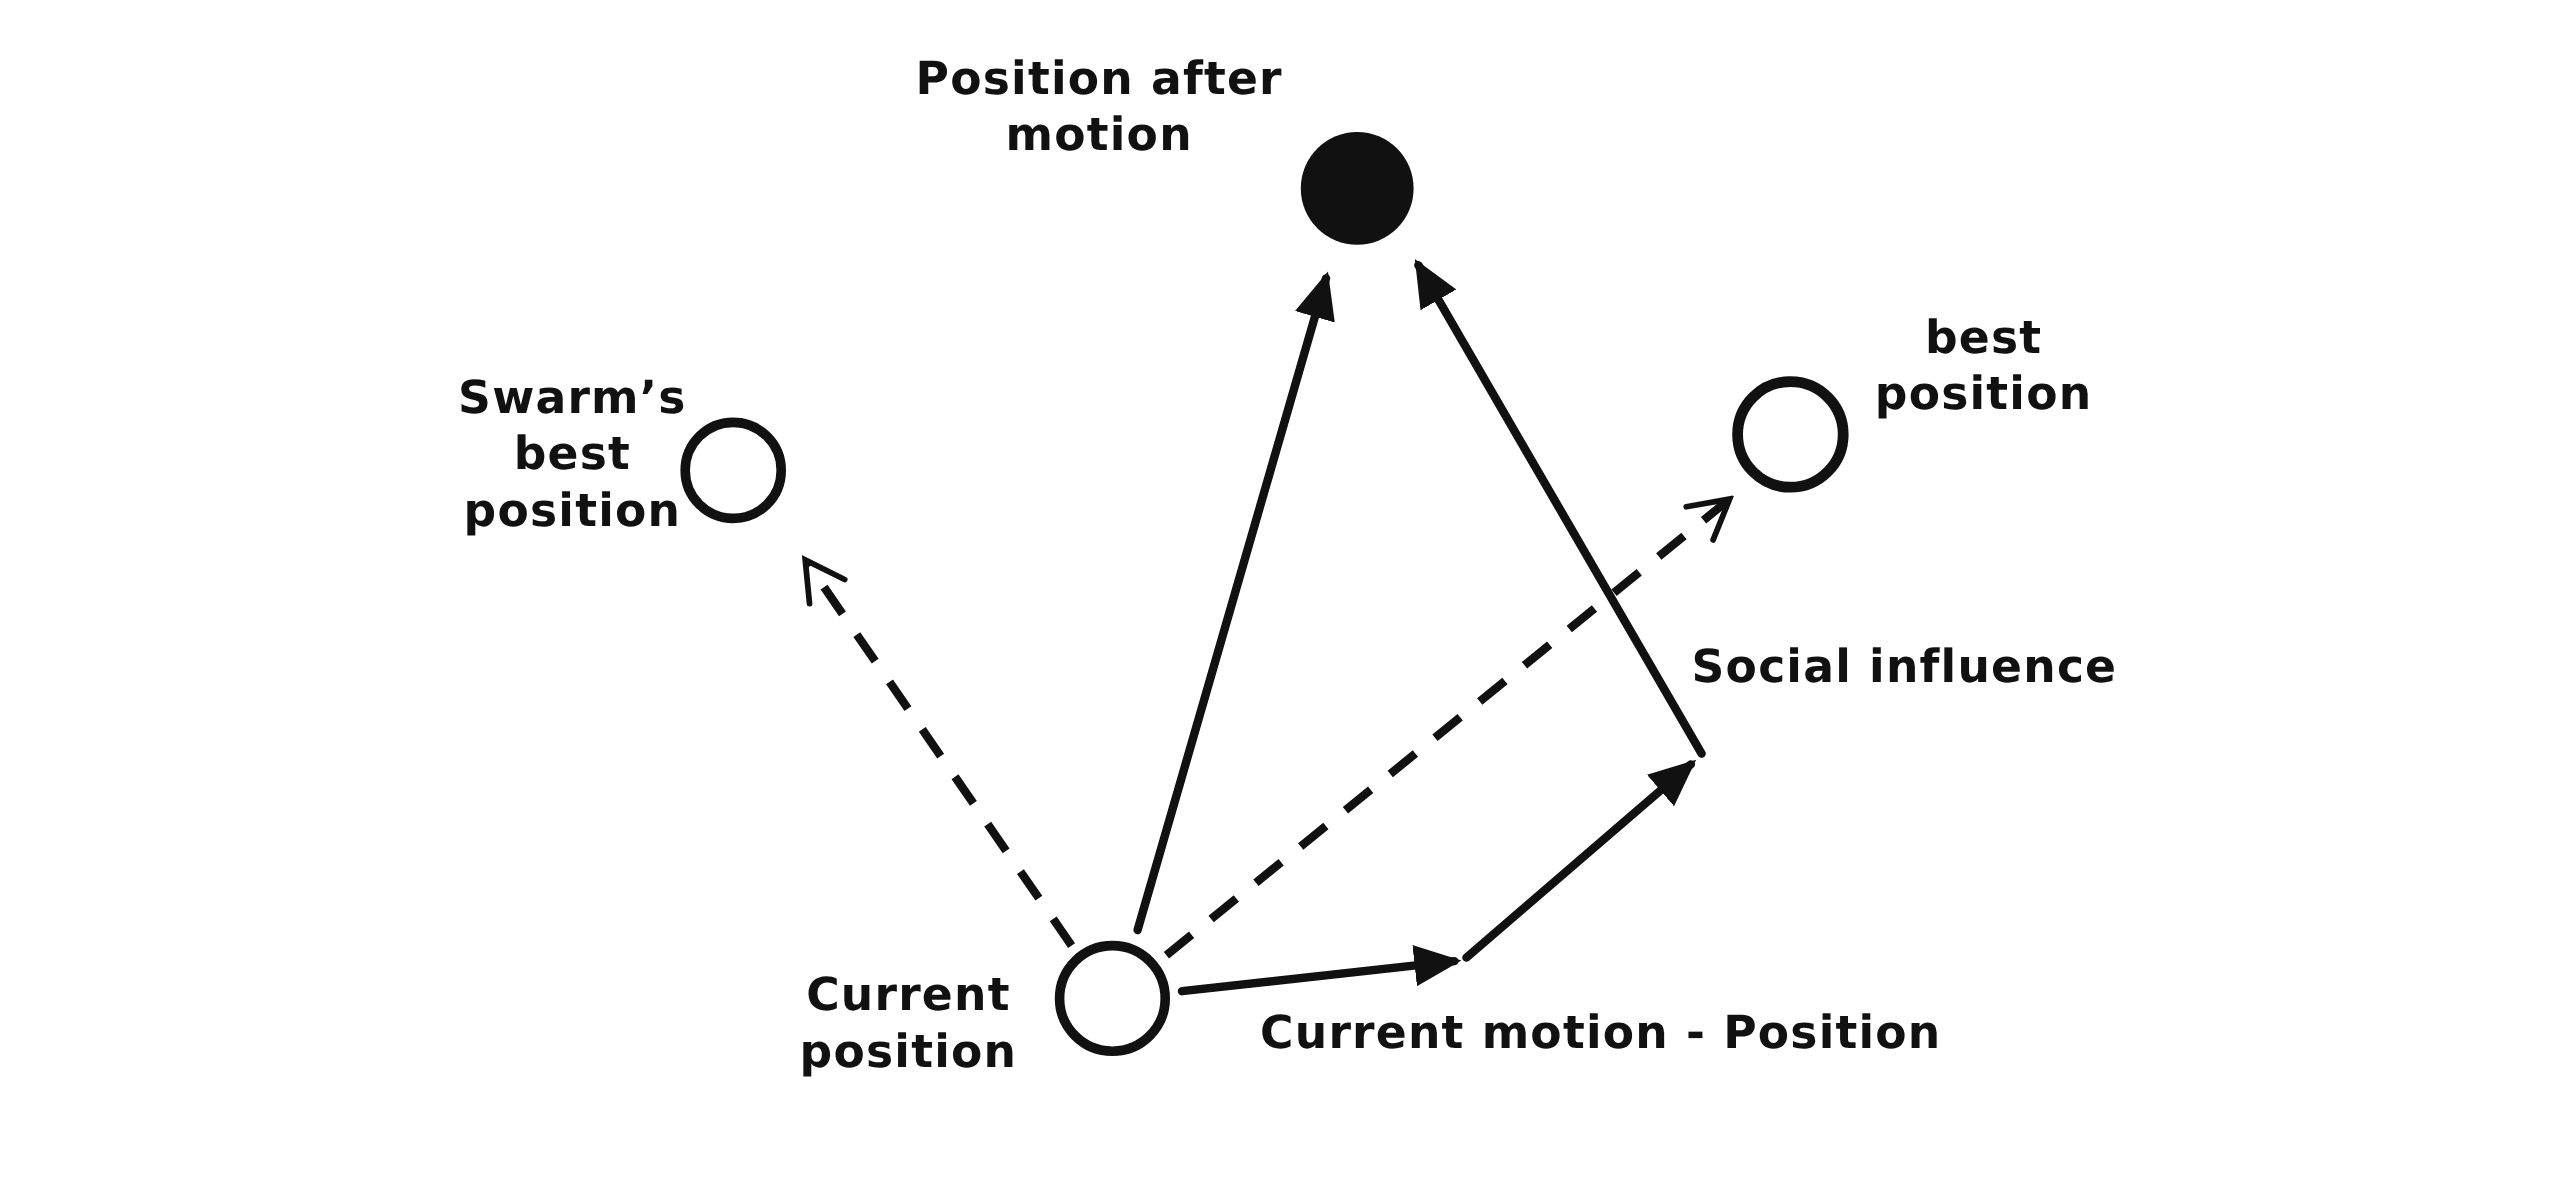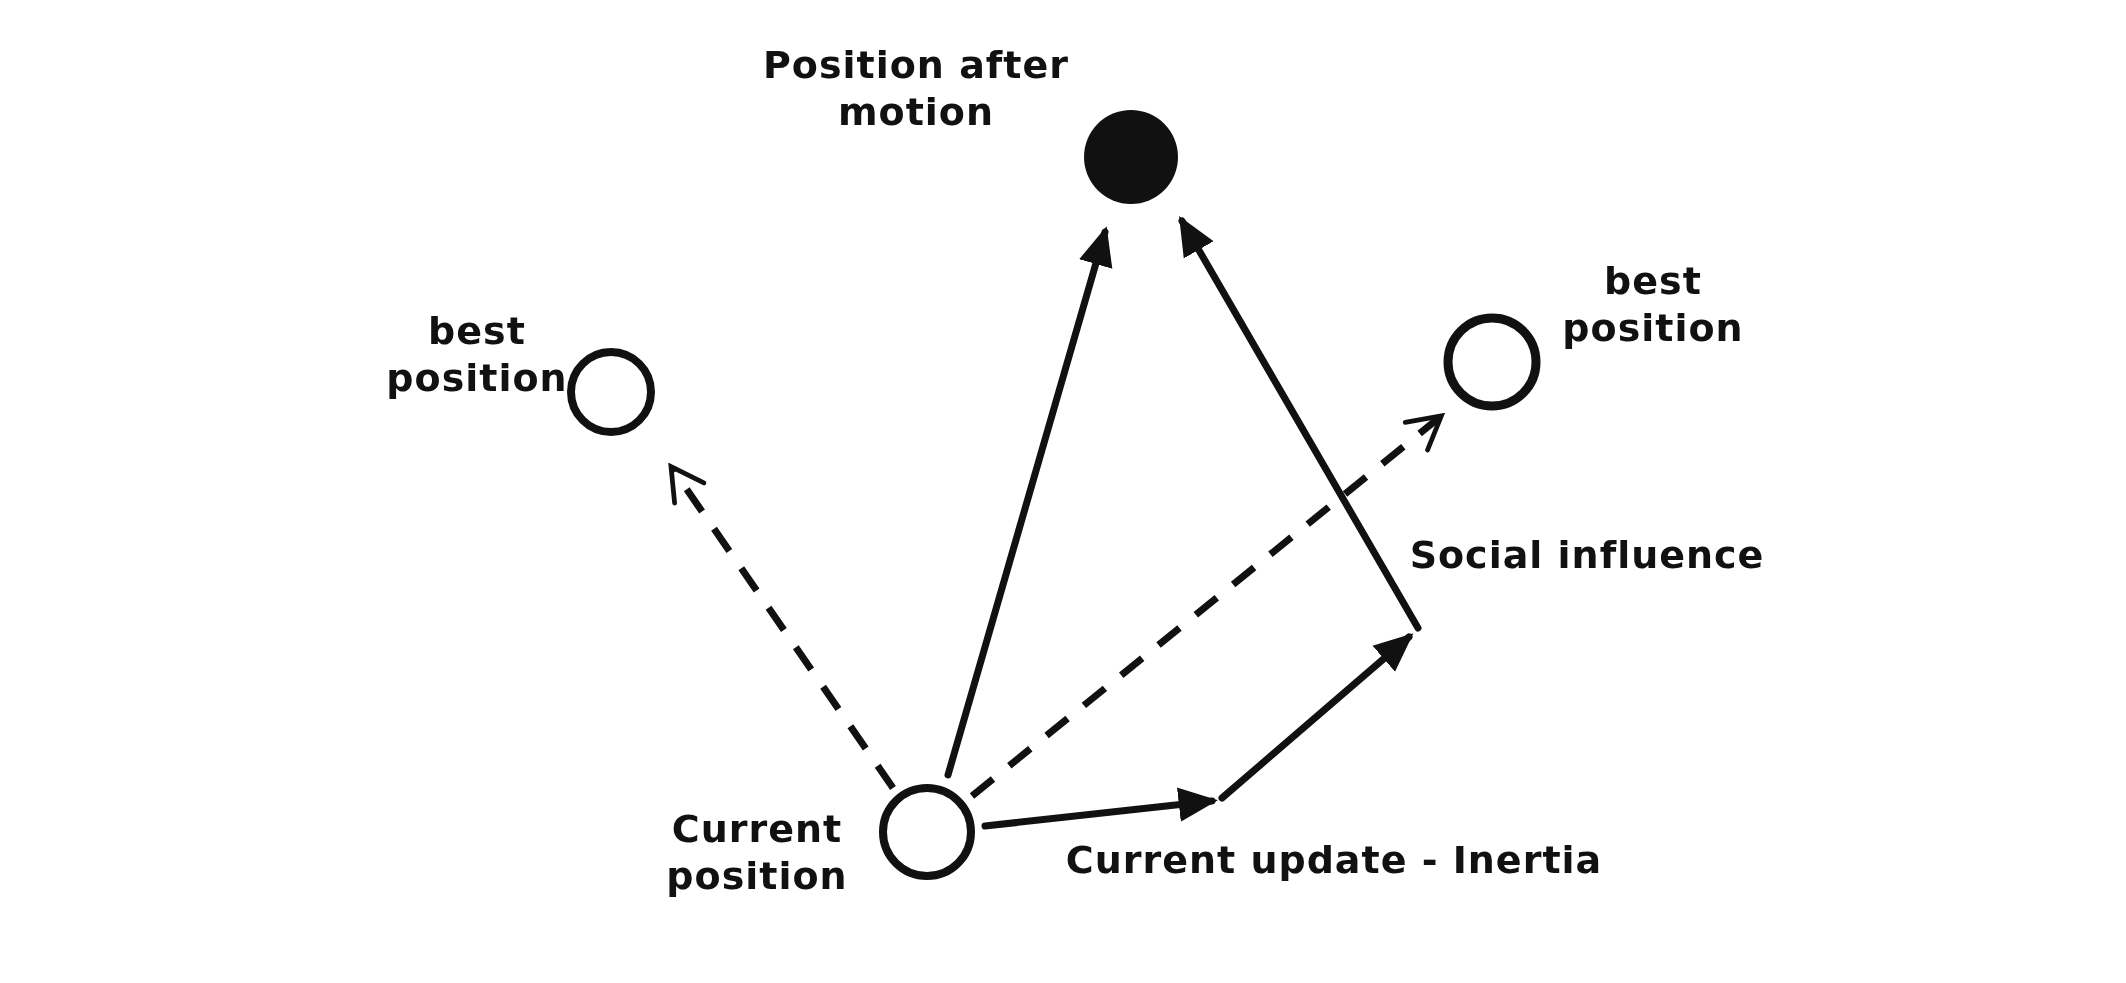--- a/index.html
+++ b/index.html
@@ -97,32 +97,33 @@
     <circle class="open-node" cx="927" cy="832" r="44" stroke-width="8"></circle>
     <circle class="filled-node" cx="1131" cy="157" r="47"></circle>
   </svg>
 
   <div class="node-label" style="left: 916px; top: 42px;">
     <span>Position after</span>
     <span>motion</span>
   </div>
 
   <div class="node-label" style="left: 477px; top: 308px;">
+    <span>Swarm’s</span>
     <span>best</span>
     <span>position</span>
   </div>
 
   <div class="node-label" style="left: 1653px; top: 258px;">
     <span>best</span>
     <span>position</span>
   </div>
 
   <div class="node-label" style="left: 757px; top: 806px;">
     <span>Current</span>
     <span>position</span>
   </div>
 
   <div class="edge-label" style="left: 1587px; top: 533px;">Social influence</div>
 
 
-  <div class="edge-label" style="left: 1334px; top: 838px;">Current update - Inertia</div>
+  <div class="edge-label" style="left: 1334px; top: 838px;">Current motion - Position</div>
 
 </div>
 
 </body></html>

